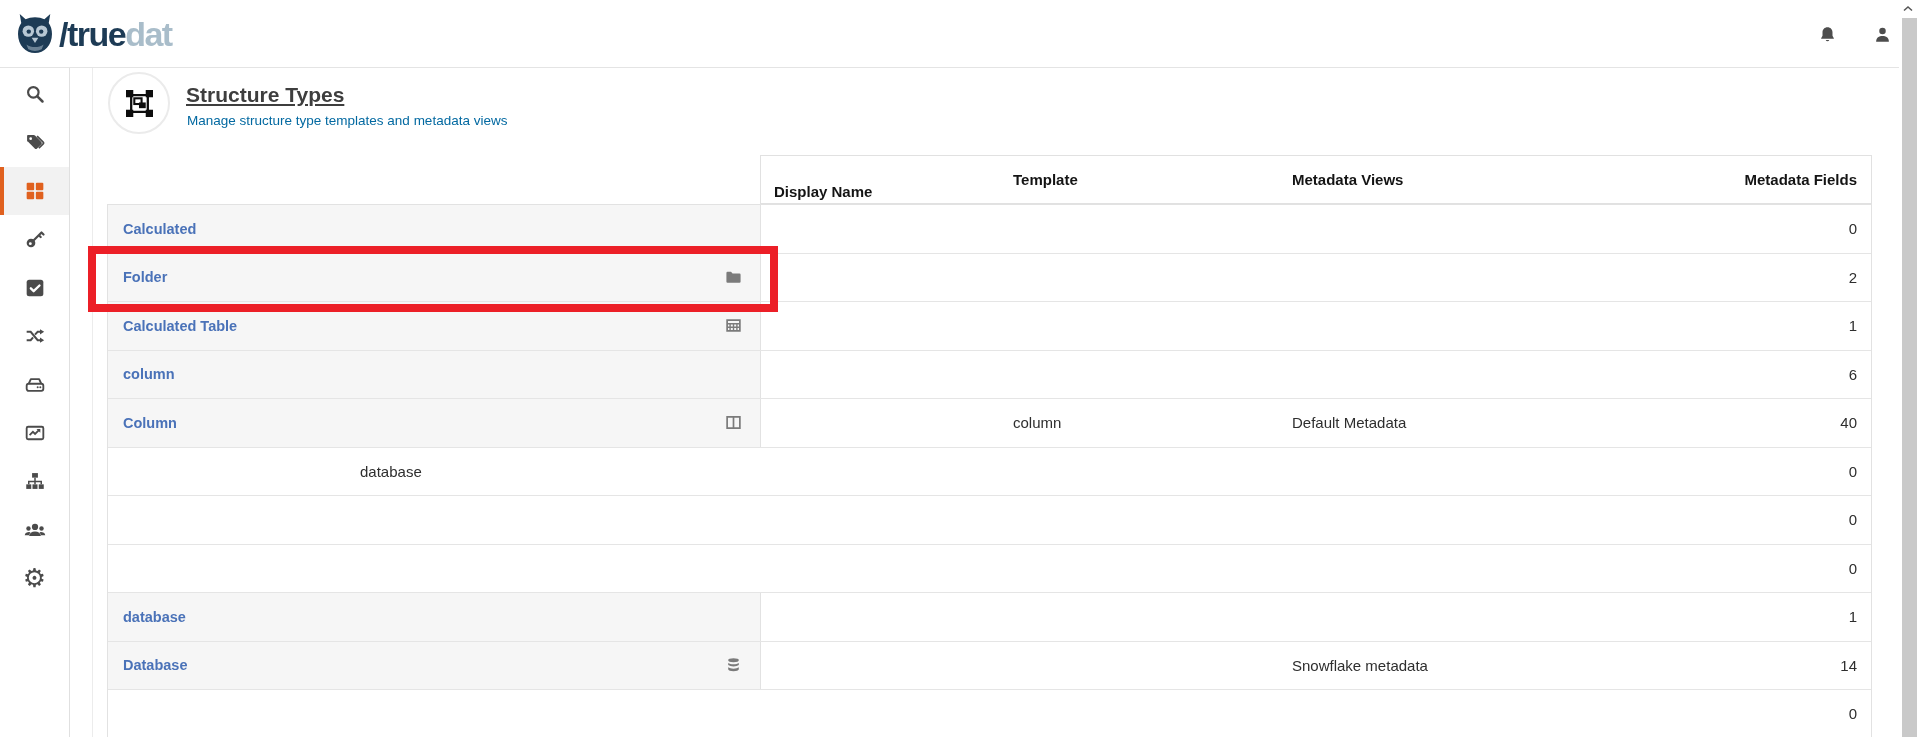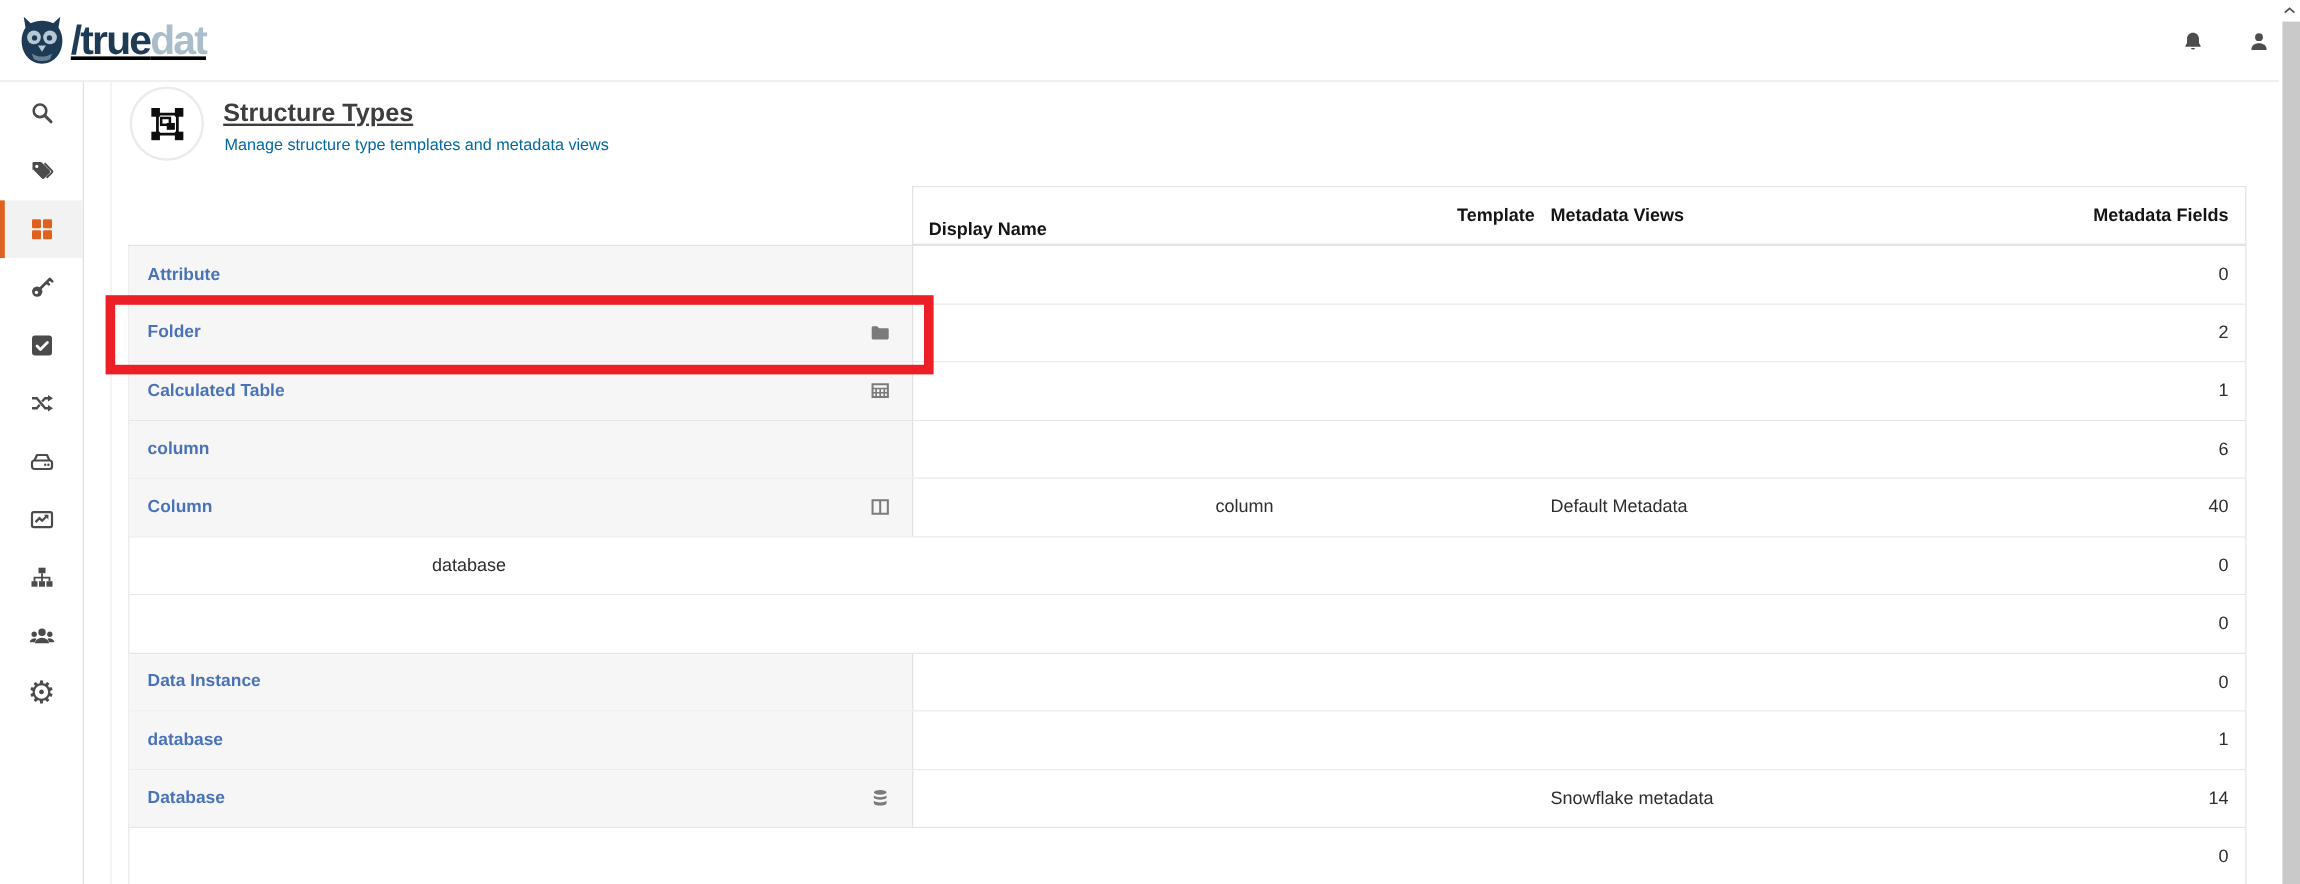--- a/index.html
+++ b/index.html
@@ -3,21 +3,21 @@
 <meta charset="utf-8">
 <style>
   * { margin:0; padding:0; box-sizing:border-box; }
   html,body { width:1917px; height:737px; overflow:hidden; background:#fff;
               font-family:"Liberation Sans", sans-serif; }
   .app { position:relative; width:1917px; height:737px; background:#fff; overflow:hidden; }
 
   
   .topbar { position:absolute; top:0; left:0; right:0; height:68px; background:#fff;
             border-bottom:1px solid #e4e4e4; z-index:5; }
-  .logo { position:absolute; left:14px; top:10px; height:48px; display:flex; align-items:center; gap:3px; cursor:pointer;text-decoration:underline; }
+  .logo { position:absolute; left:14px; top:10px; height:48px; display:flex; align-items:center; gap:3px; cursor:pointer; }
   .logo-text { font-size:34px; font-weight:bold; letter-spacing:-1.5px; color:var(--brand-navy); line-height:48px; }
   .logo-text .dat { color:var(--brand-light); }
   .topbar-right { position:absolute; right:25px; top:0; height:68px; display:flex; align-items:center; gap:36px; }
   .top-icon-btn { color:#4d4d4d; display:flex; cursor:pointer; background:none; border:none; }
 
   
   .sidebar { position:absolute; top:68px; left:0; width:70px; bottom:0; background:#fff;
              border-right:1px solid #e0e0e0; padding-top:2px; z-index:4; }
   .side-item { height:48.4px; display:flex; align-items:center; justify-content:center;
                color:#4b4b4b; cursor:pointer; border-left:4px solid transparent; padding-right:4px; }
@@ -28,21 +28,21 @@
   .page-circle { position:absolute; left:108px; top:72px; width:62px; height:62px; border-radius:50%;
                  border:2px solid #ebebeb; background:#fff; color:#0d0d0d;
                  display:flex; align-items:center; justify-content:center; }
   .page-title { position:absolute; left:186px; top:83px; font-size:21px; color:#3e3e3e;text-decoration:underline; }
   .page-subtitle { position:absolute; left:187px; top:113px; font-size:13.5px; color:#0369a1; }
 
   
   .thead { position:absolute; left:760px; top:155px; width:1112px; height:49px;
            border:1px solid #e1e1e1; background:#fff; display:flex; align-items:center; }
   .th { font-weight:bold; font-size:15px; color:#141414; padding-left:13px; }
-  .th.c-display { width:239px;margin-top:24px; } .th.c-template { width:279px;text-align:right; } .th.c-views { width:279px; }
+  .th.c-display { width:239px;margin-top:24px; } .th.c-template { width:279px; } .th.c-views { width:279px; }
   .th.c-fields { flex:1; text-align:right; padding-right:14px; padding-left:0; }
 
   .tbody { position:absolute; left:107px; top:204px; width:1765px;
            border-left:1px solid #e2e2e2; border-right:1px solid #e2e2e2; border-top:1px solid #e2e2e2; }
   .row { display:flex; height:48.5px; border-bottom:1px solid #e5e5e5; background:#fff; }
   .cell-name { width:653px; background:#f6f6f6; border-right:1px solid #e2e2e2;
                display:flex; align-items:center; padding:0 18px 0 15px; }
   .name-link { color:var(--link-blue); font-weight:bold; font-size:14.5px; text-decoration:none; cursor:pointer; }
   .row-icon { margin-left:auto; color:#7b7b7b; display:flex; }
   .cell { display:flex; align-items:center; font-size:15px; color:#2e2e2e; padding-left:13px; }
@@ -221,21 +221,21 @@
   <div class="thead">
     <div class="th c-display">Display Name</div>
     <div class="th c-template">Template</div>
     <div class="th c-views">Metadata Views</div>
     <div class="th c-fields">Metadata Fields</div>
   </div>
 
   <div class="tbody" id="tbody">
       <div class="row">
         <div class="cell-name">
-          <a class="name-link">Attribute</a>
+          <a class="name-link">Calculated</a>
         </div>
         <div class="cell c-display"></div>
         <div class="cell c-template"></div>
         <div class="cell c-views"></div>
         <div class="cell c-fields">0</div>
       </div>
       <div class="row">
         <div class="cell-name">
           <a class="name-link">Folder</a>
           <span class="row-icon">
@@ -294,23 +294,20 @@
         <div class="cell c-views"></div>
         <div class="cell c-fields">0</div>
       </div>
       <div class="row">
         <div class="cell c-display"></div>
         <div class="cell c-template"></div>
         <div class="cell c-views"></div>
         <div class="cell c-fields">0</div>
       </div>
       <div class="row">
-        <div class="cell-name">
-          <a class="name-link">Data Instance</a>
-        </div>
         <div class="cell c-display"></div>
         <div class="cell c-template"></div>
         <div class="cell c-views"></div>
         <div class="cell c-fields">0</div>
       </div>
       <div class="row">
         <div class="cell-name">
           <a class="name-link">database</a>
         </div>
         <div class="cell c-display"></div>

